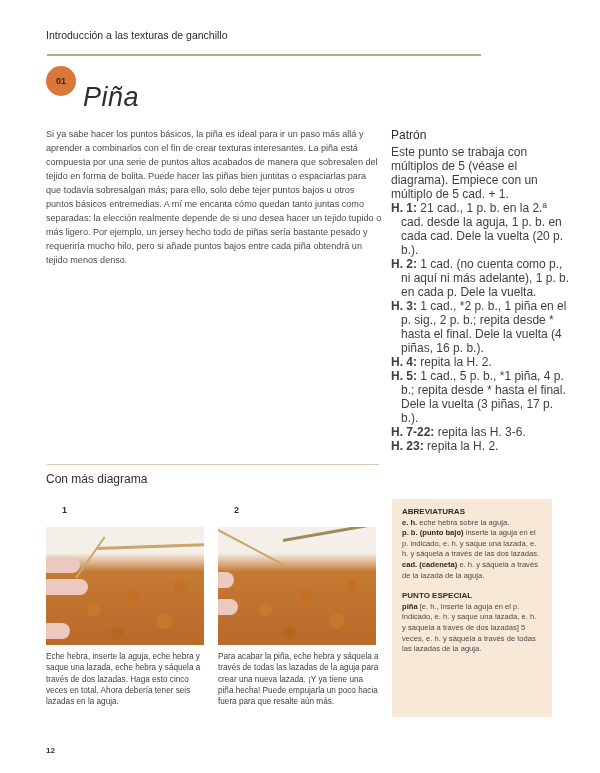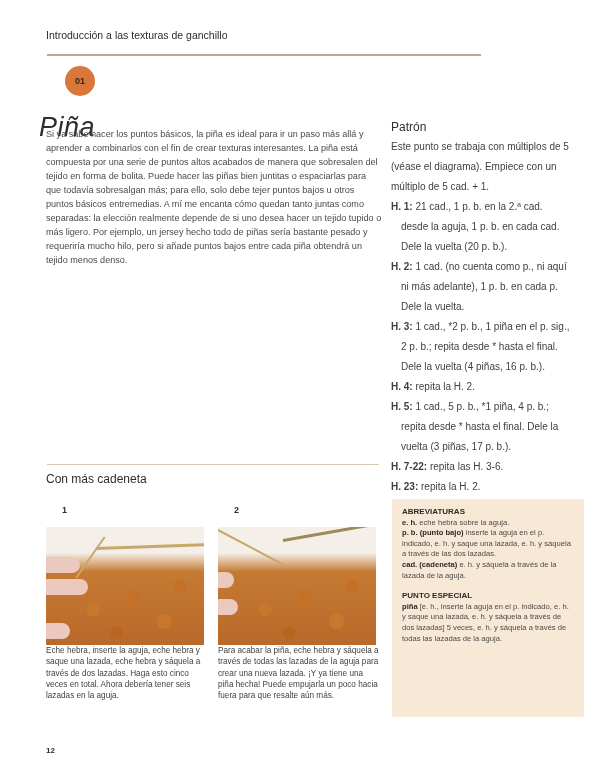--- a/index.html
+++ b/index.html
@@ -8,37 +8,37 @@
     font-family: "Liberation Sans", sans-serif; color: #3a3a3a;
   }
   .running-head {
     position: absolute; left: 46px; top: 29px;
     font-size: 10.5px; font-weight: normal; color: #2b2b2b;
   }
   .top-rule {
     position: absolute; left: 47px; top: 54px; width: 434px; height: 2px;
     background: #b9a98c;
   }
-  .title-row { position: absolute; left: 32px; top: 66px; display: flex; align-items: flex-end; flex-direction: column; }
+  .title-row { position: absolute; left: 46px; top: 66px; display: flex; align-items: flex-start; }
   .num-badge {
     width: 30px; height: 30px; border-radius: 50%;
     background: #d9773b; color: #3a2210; font-size: 9px; font-weight: bold;
     display: flex; align-items: center; justify-content: center;
   }
   .title {
     margin-left: 7px; font-size: 27px; font-style: italic; font-weight: normal;
     color: #2e2e2e; letter-spacing: 0.5px; line-height: 1;
   }
   .intro {
     position: absolute; left: 46px; top: 127px; width: 336px;
     font-size: 9.1px; line-height: 14px; color: #4a4a4a;
   }
-  .pattern { position: absolute; left: 391px; top: 120px; width: 180px; }
+  .pattern { position: absolute; left: 391px; top: 128px; width: 180px; }
   .pattern-title { font-size: 12px; color: #2e2e2e; margin-bottom: 3px; }
-  .pattern-intro, .pattern-row { font-size: 10px; line-height: 20px; color: #3f3f3f; }
+  .pattern-intro, .pattern-row { font-size: 12px; line-height: 14px; color: #3f3f3f; }
   .pattern-row { padding-left: 10px; text-indent: -10px; }
   .pattern-row .lbl { font-weight: bold; text-align: center; }
   .mid-rule {
     position: absolute; left: 47px; top: 464px; width: 332px; height: 1px;
     background: #d8c9b4;
   }
   .section-title {
     position: absolute; left: 46px; top: 472px; font-size: 12px; color: #2e2e2e;
   }
   .step { position: absolute; top: 505px; width: 162px; }
@@ -54,24 +54,24 @@
       linear-gradient(180deg, #f4efe8 0%, #f4efe8 22%, #c57a33 38%, #b9692a 100%);
   }
   .step-photo .finger {
     position: absolute; left: -6px; width: 34px; height: 16px; border-radius: 8px;
     background: #ecc9bf;
   }
   .step-photo .needle {
     position: absolute; height: 3px; background: #c8a86a; transform-origin: left center;
   }
   .step-caption {
-    font-size: 8.2px; line-height: 11.3px; color: #3f3f3f;
+    margin-top: 6px; font-size: 8.2px; line-height: 11.3px; color: #3f3f3f;
   }
   .abbr-box {
-    position: absolute; left: 392px; top: 499px; width: 192px; height: 218px;
+    position: absolute; left: 392px; top: 499px; width: 160px; height: 218px;
     background: #f8e8d6; padding: 8px 10px; box-sizing: border-box;
     font-size: 7.6px; line-height: 10.6px; color: #4a4a4a;
   }
   .abbr-heading { font-weight: bold; color: #2b2b2b; font-size: 8px; }
   .abbr-term { font-weight: bold; color: #2b2b2b; text-align: right; }
   .abbr-gap { height: 10px; }
   .page-number {
     position: absolute; left: 46px; top: 746px; font-size: 8px; font-weight: bold; color: #2b2b2b;
   }
 </style>
@@ -94,21 +94,21 @@
   <div class="pattern-row"><span class="lbl">H. 1:</span> <span>21 cad., 1 p. b. en la 2.ª cad. desde la aguja, 1 p. b. en cada cad. Dele la vuelta (20 p. b.).</span></div>
   <div class="pattern-row"><span class="lbl">H. 2:</span> <span>1 cad. (no cuenta como p., ni aquí ni más adelante), 1 p. b. en cada p. Dele la vuelta.</span></div>
   <div class="pattern-row"><span class="lbl">H. 3:</span> <span>1 cad., *2 p. b., 1 piña en el p. sig., 2 p. b.; repita desde * hasta el final. Dele la vuelta (4 piñas, 16 p. b.).</span></div>
   <div class="pattern-row"><span class="lbl">H. 4:</span> <span>repita la H. 2.</span></div>
   <div class="pattern-row"><span class="lbl">H. 5:</span> <span>1 cad., 5 p. b., *1 piña, 4 p. b.; repita desde * hasta el final. Dele la vuelta (3 piñas, 17 p. b.).</span></div>
   <div class="pattern-row"><span class="lbl">H. 7-22:</span> <span>repita las H. 3-6.</span></div>
   <div class="pattern-row"><span class="lbl">H. 23:</span> <span>repita la H. 2.</span></div>
 </div>
 
 <div class="mid-rule"></div>
-<div class="section-title">Con más cadeneta</div>
+<div class="section-title">Con más diagrama</div>
 
 <div class="step" style="left:46px">
   <div class="step-num">1</div>
   <div class="step-photo">
     <div class="needle" style="left:50px;top:20px;width:110px;transform:rotate(-2deg)"></div>
     <div class="needle" style="left:30px;top:50px;width:50px;height:2px;transform:rotate(-55deg)"></div>
     <div class="finger" style="top:30px;width:40px"></div>
     <div class="finger" style="top:52px;width:48px"></div>
     <div class="finger" style="top:96px;width:30px"></div>
   </div>

